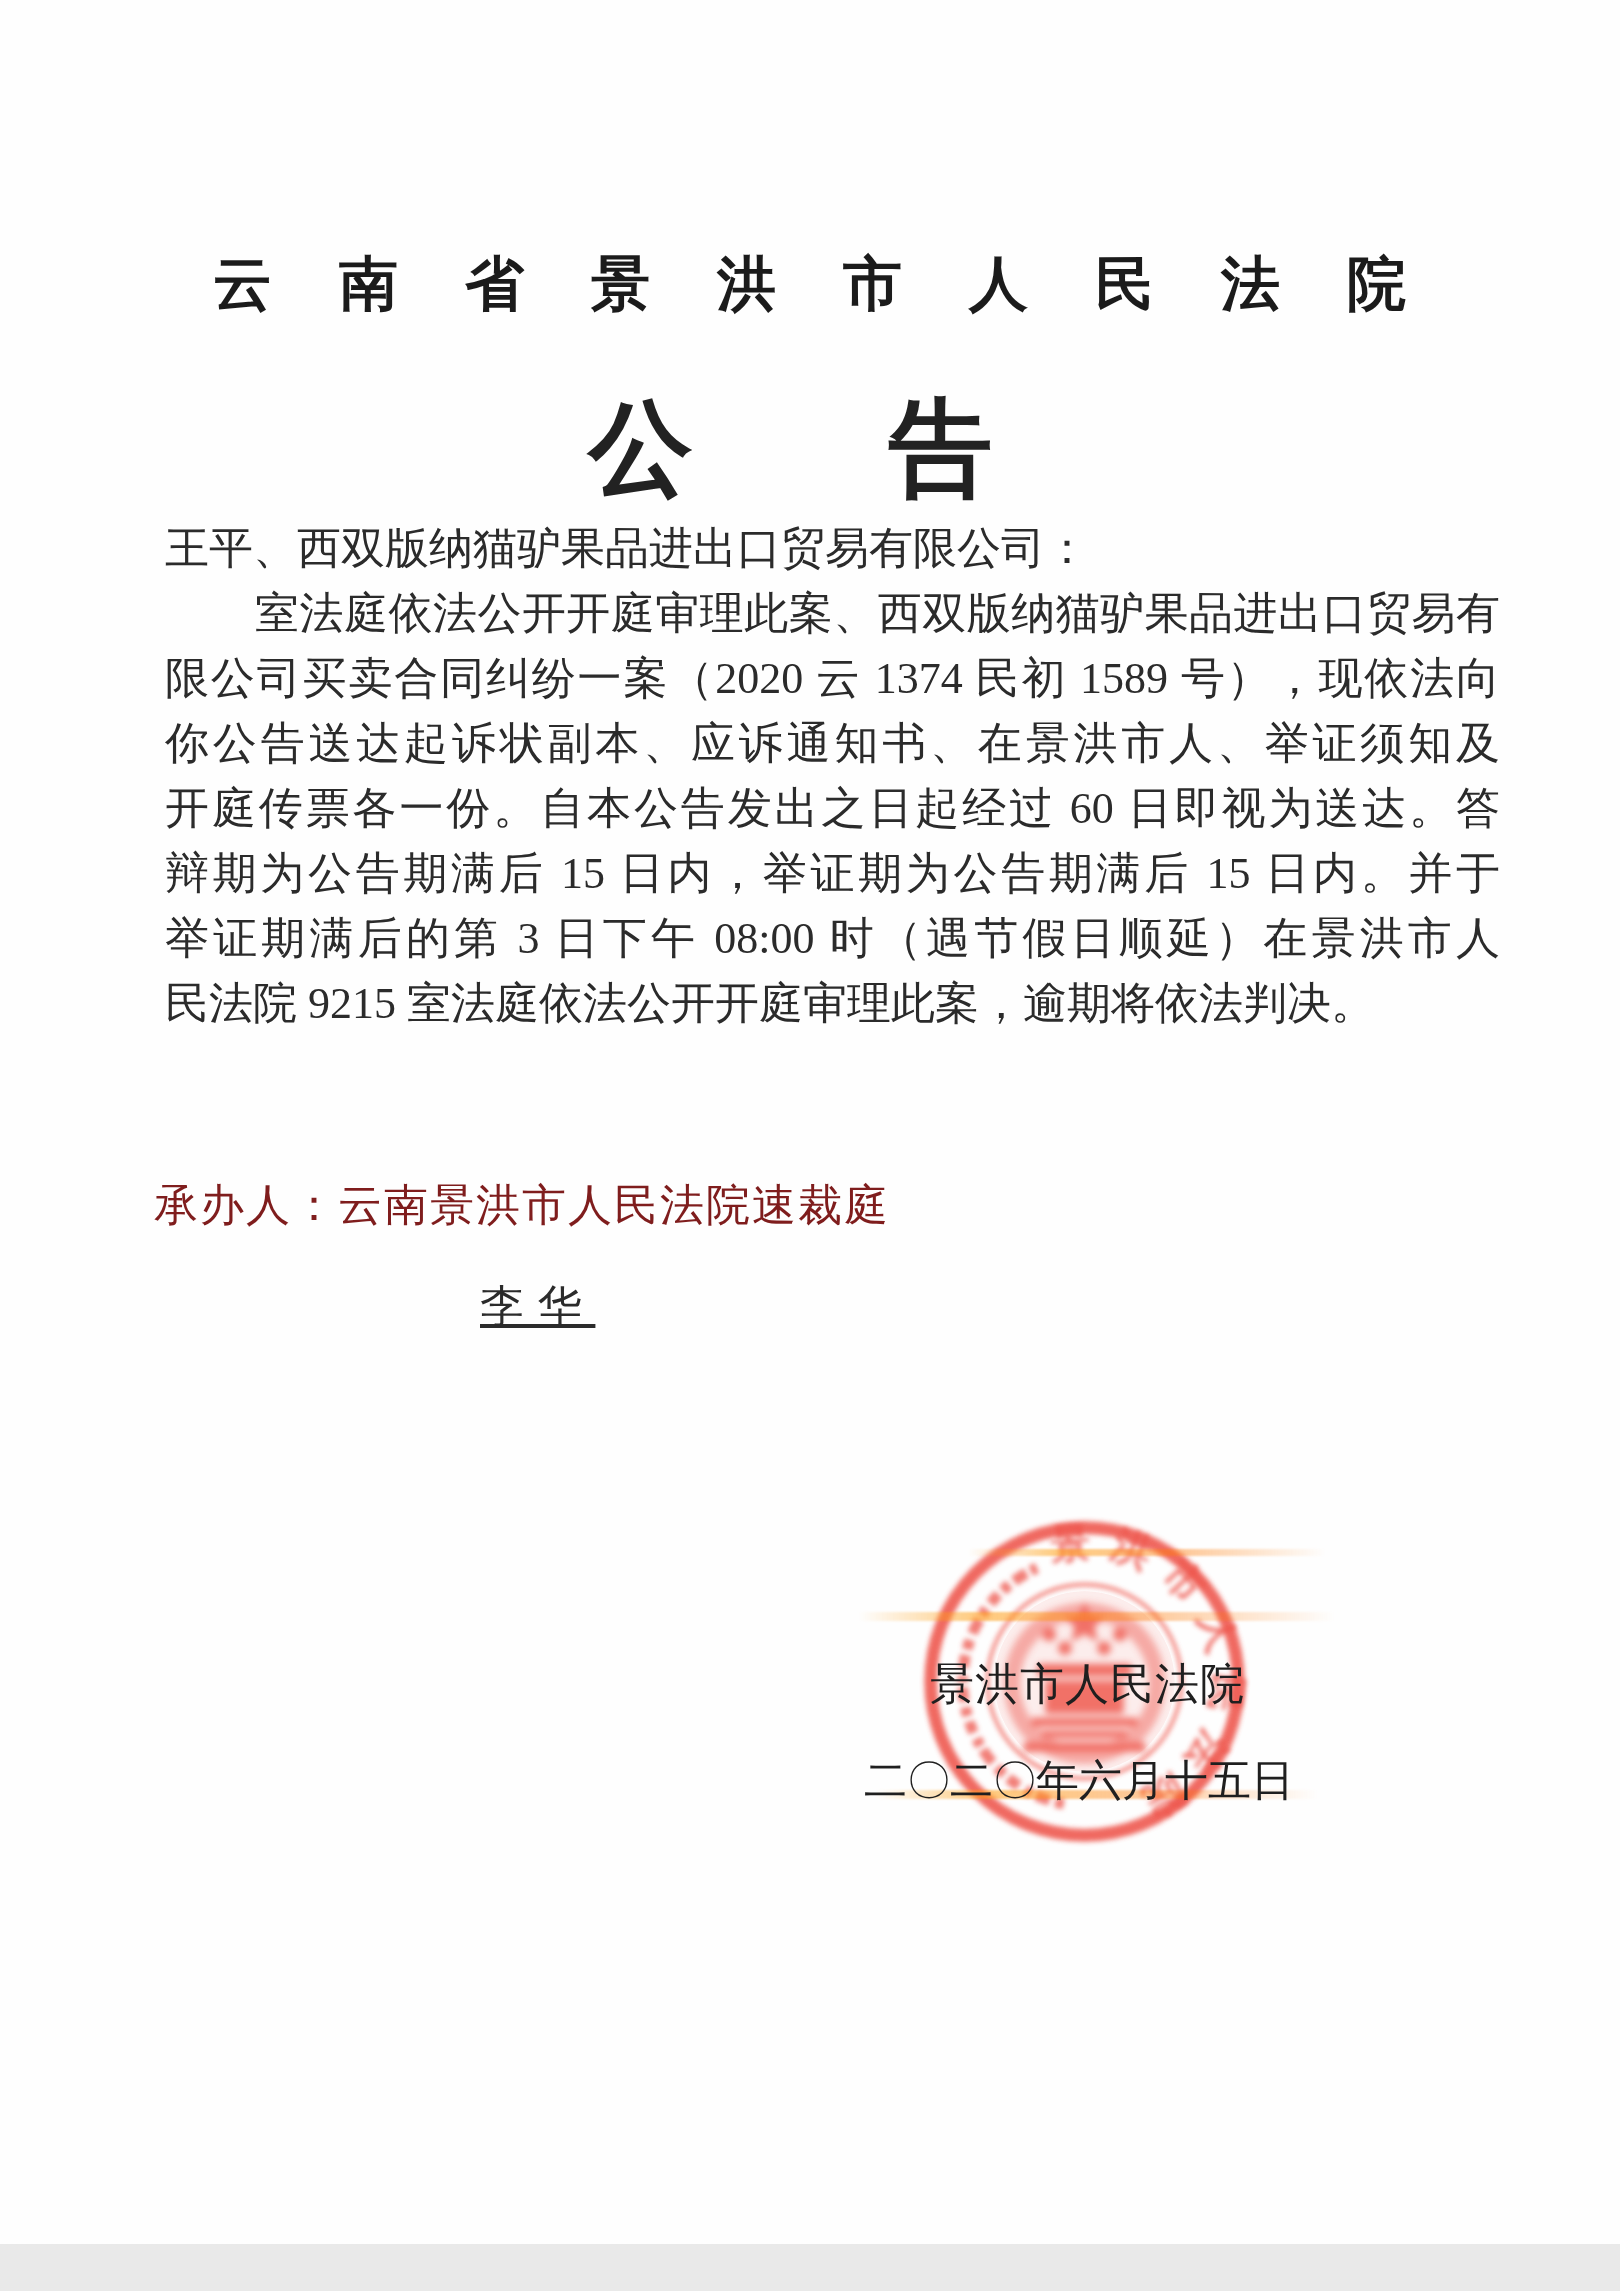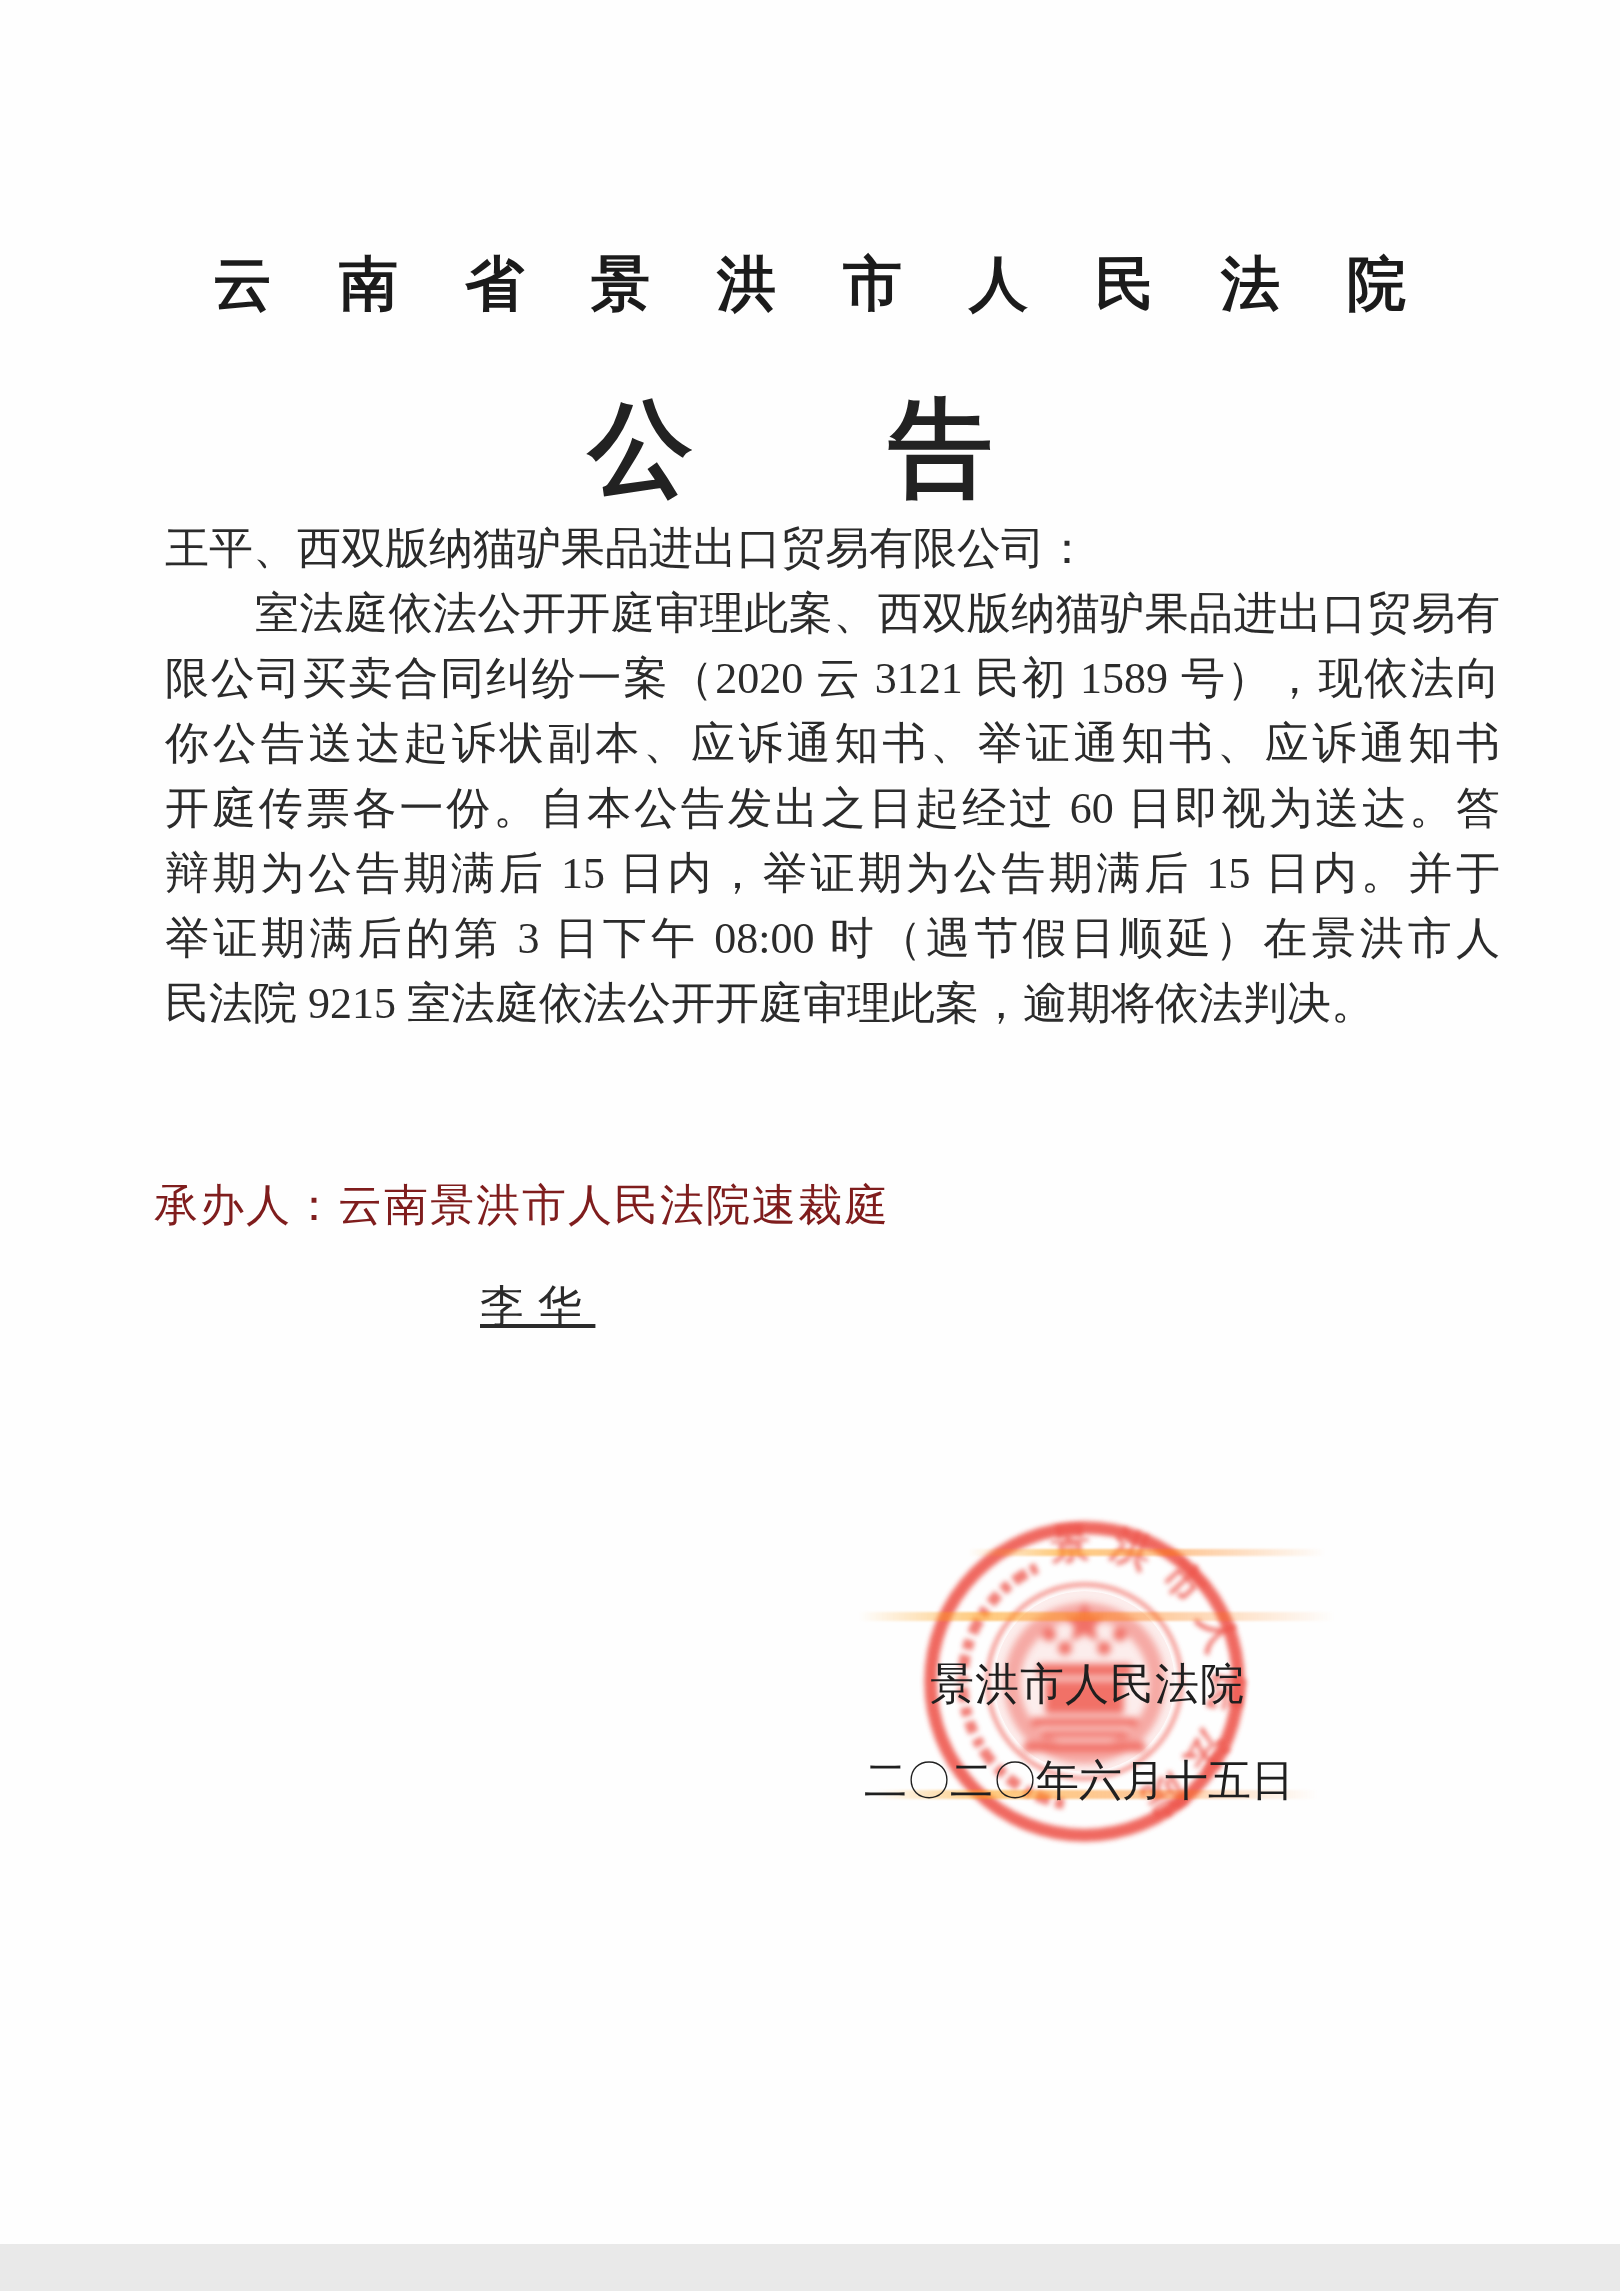--- a/index.html
+++ b/index.html
@@ -70,22 +70,22 @@
   <div class="court-title">云南省景洪市人民法院</div>
 
   <div class="notice-title">
     <span>公</span>
     <span>告</span>
   </div>
 
   <div class="body-text">
     <div class="bline">王平、西双版纳猫驴果品进出口贸易有限公司：</div>
     <div class="bline just indent">室法庭依法公开开庭审理此案、西双版纳猫驴果品进出口贸易有</div>
-    <div class="bline just">限公司买卖合同纠纷一案（2020 云 3121 民初 1589 号），现依法向</div>
-    <div class="bline just">你公告送达起诉状副本、应诉通知书、举证通知书、应诉通知书</div>
+    <div class="bline just">限公司买卖合同纠纷一案（2020 云 1374 民初 1589 号），现依法向</div>
+    <div class="bline just">你公告送达起诉状副本、应诉通知书、在景洪市人、举证须知及</div>
     <div class="bline just">开庭传票各一份。自本公告发出之日起经过 60 日即视为送达。答</div>
     <div class="bline just">辩期为公告期满后 15 日内，举证期为公告期满后 15 日内。并于</div>
     <div class="bline just">举证期满后的第 3 日下午 08:00 时（遇节假日顺延）在景洪市人</div>
     <div class="bline">民法院 9215 室法庭依法公开开庭审理此案，逾期将依法判决。</div>
   </div>
 
   <div class="handler">承办人：云南景洪市人民法院速裁庭</div>
   <div class="handler-name">李华</div>
 
   <div class="seal">

